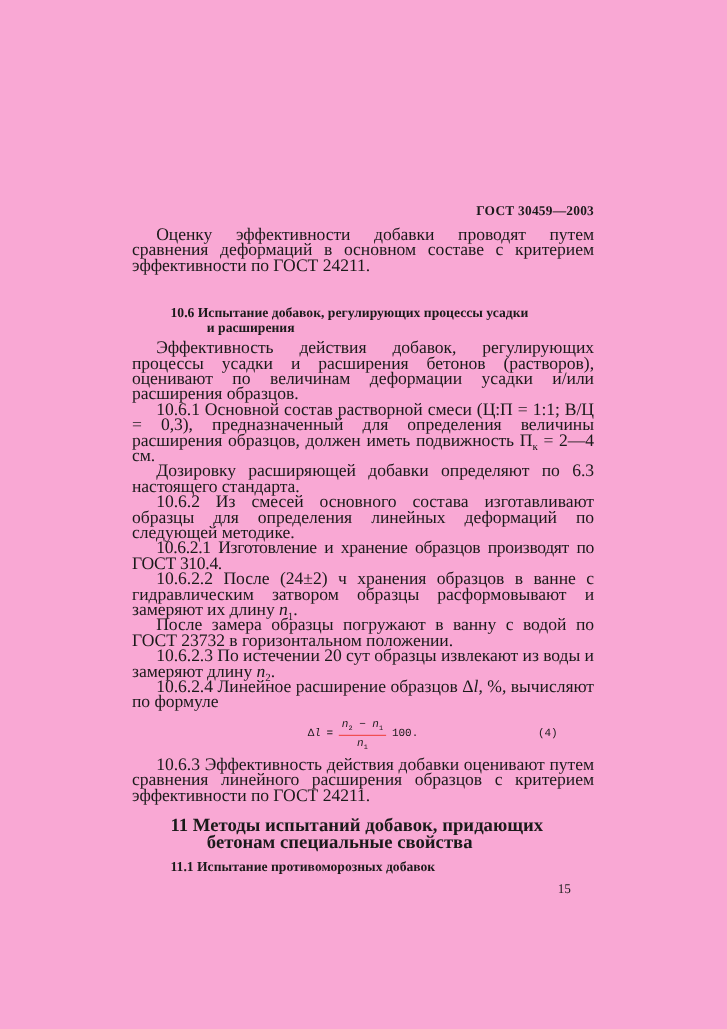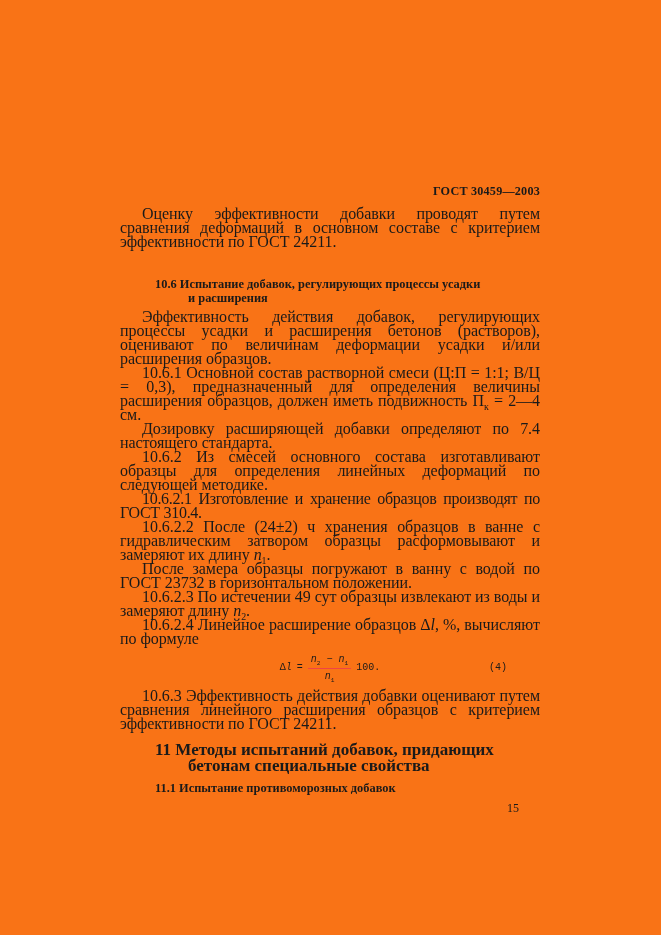--- a/index.html
+++ b/index.html
@@ -1,20 +1,20 @@
 <!DOCTYPE html>
 <html lang="ru"><head>
 <meta charset="utf-8">
 <style>
   html, body { margin: 0; padding: 0; background: #ffffff; }
   .page {
     position: relative;
     width: 661px;
     height: 935px;
-    background: #f97316;
+    background: #f9a8d4;
     font-family: "Liberation Serif", "DejaVu Serif", serif;
     color: #1a1a1a;
     overflow: hidden;
   }
   .content {
     position: absolute;
     left: 120px;
     top: 184px;
     width: 420px;
   }
@@ -107,31 +107,31 @@
 
     <p class="doc-p p-first">Оценку эффективности добавки проводят путем сравнения деформаций в основном составе с критерием эффективности по ГОСТ 24211.</p>
 
     <div class="h-sub">10.6  Испытание добавок, регулирующих процессы усадки
 и расширения</div>
 
     <p class="doc-p">Эффективность действия добавок, регулирующих процессы усадки и расширения бетонов (растворов), оценивают по величинам деформации усадки и/или расширения образцов.</p>
 
     <p class="doc-p"><span>10.6.1 Основной состав растворной смеси (Ц:П = 1:1; В/Ц = 0,3), предназначенный для определения величины расширения образцов, должен иметь подвижность П</span><sub>к</sub><span> = 2—4 см.</span></p>
 
-    <p class="doc-p">Дозировку расширяющей добавки определяют по 7.4 настоящего стандарта.</p>
+    <p class="doc-p">Дозировку расширяющей добавки определяют по 6.3 настоящего стандарта.</p>
 
     <p class="doc-p">10.6.2 Из смесей основного состава изготавливают образцы для определения линейных деформаций по следующей методике.</p>
 
     <p class="doc-p tight">10.6.2.1 Изготовление и хранение образцов производят по ГОСТ 310.4.</p>
 
     <p class="doc-p"><span>10.6.2.2 После (24±2) ч хранения образцов в ванне с гидравлическим затвором образцы расформовывают и замеряют их длину </span><i>n</i><sub>1</sub><span>.</span></p>
 
     <p class="doc-p">После замера образцы погружают в ванну с водой по ГОСТ 23732 в горизонтальном положении.</p>
 
-    <p class="doc-p"><span>10.6.2.3 По истечении 49 сут образцы извлекают из воды и замеряют длину </span><i>n</i><sub>2</sub><span>.</span></p>
+    <p class="doc-p"><span>10.6.2.3 По истечении 20 сут образцы извлекают из воды и замеряют длину </span><i>n</i><sub>2</sub><span>.</span></p>
 
     <p class="doc-p"><span>10.6.2.4 Линейное расширение образцов Δ</span><i>l</i><span>, %, вычисляют по формуле</span></p>
 
     <div class="formula-block">
       <span class="f-inner">
         <span><span>Δ</span><i>l</i></span>
         <span>=</span>
         <span class="frac">
           <span class="num"><i>n</i><sub>2</sub><span> − </span><i>n</i><sub>1</sub></span>
           <span class="den"><i>n</i><sub>1</sub></span>

